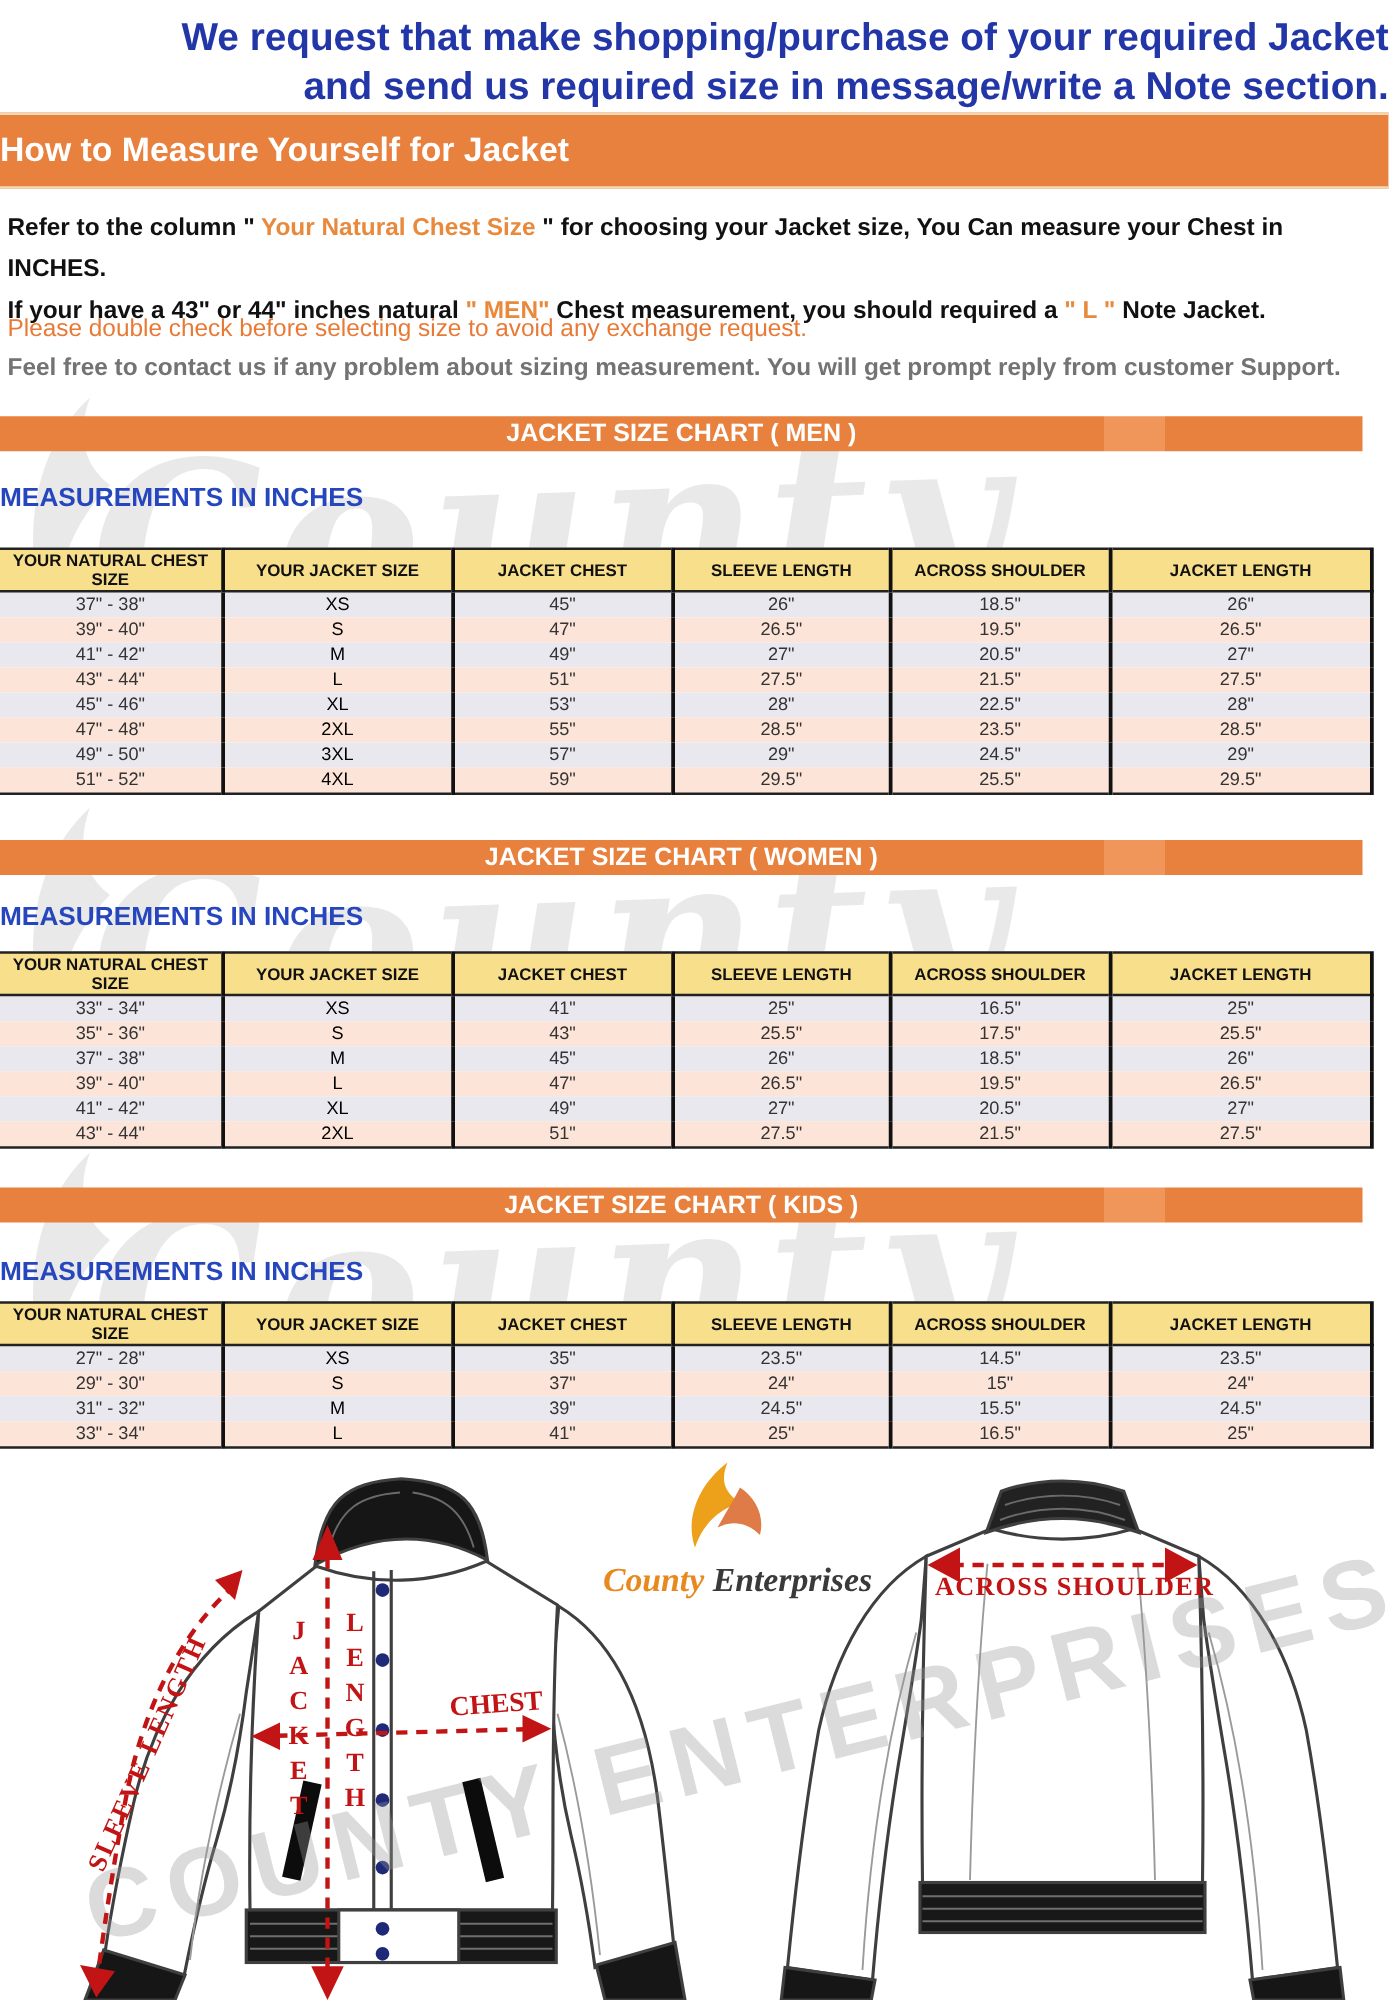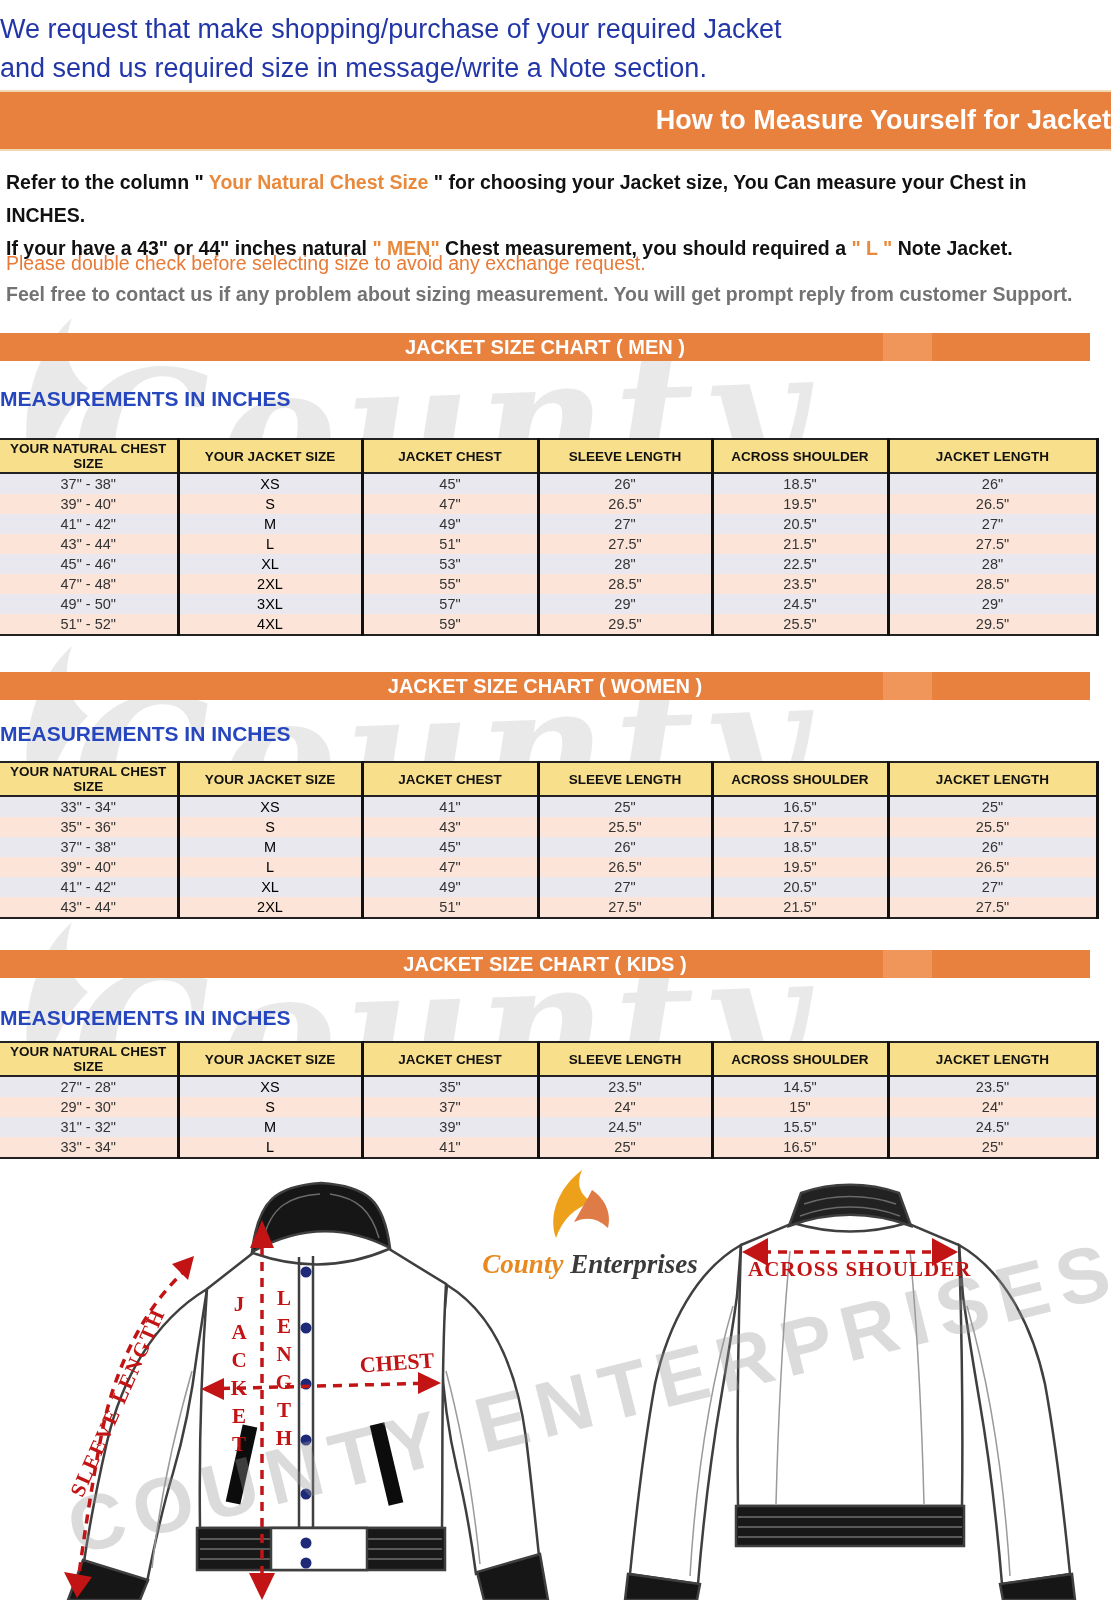--- a/index.html
+++ b/index.html
@@ -4,27 +4,27 @@
 <style>
   html,body{margin:0;padding:0;background:#ffffff;}
   .page{
     position:relative; width:1111px; height:1600px; margin:0 auto;
     background:#fff; overflow:hidden;
     font-family:"Liberation Sans",sans-serif;
   }
   
   .intro{
     position:absolute; top:10px; left:0; width:100%;
-    text-align:left; color:#2336A8; font-weight:normal;
-    font-size:27px; line-height:39px;
+    text-align:right; color:#2336A8; font-weight:bold;
+    font-size:31px; line-height:39px;
   }
   .main-banner{
     position:absolute; top:90px; left:0; width:100%; height:57px;
     background:#E8813E; border-top:2px solid #F2D9B4; border-bottom:2px solid #F2D9B4;
-    color:#fff; font-weight:bold; font-size:27px; line-height:57px; text-align:right;
+    color:#fff; font-weight:bold; font-size:27px; line-height:57px; text-align:left;
     z-index:2;
   }
   .refer{
     position:absolute; top:166px; left:6px; right:4px;
     font-size:19.5px; font-weight:bold; color:#111; line-height:33px;
   }
   .o{color:#E8893C;}
   .warning{
     position:absolute; top:252px; left:6px; right:4px;
     font-size:19.5px; font-weight:normal; color:#E87A36;

